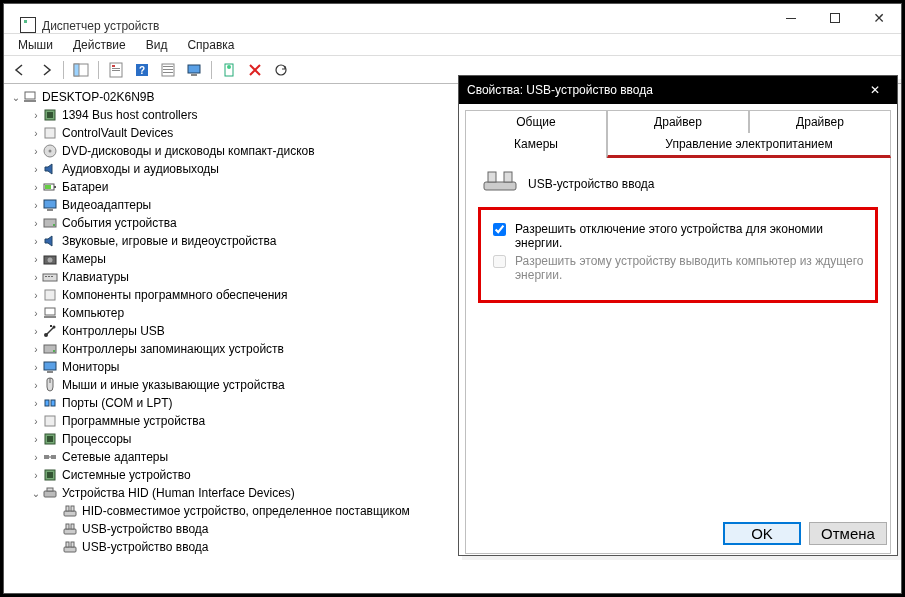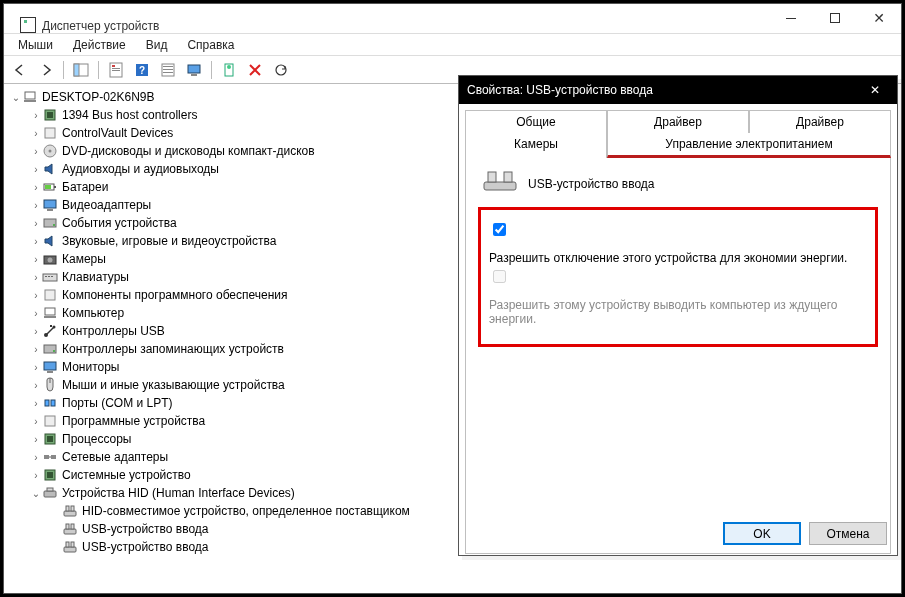--- a/index.html
+++ b/index.html
@@ -46,26 +46,26 @@
   .tabsrow.secondary .tab{border-top:none;}
   .tabsrow .tab.inactive{background:#fff;}
   .tabsrow .tab.active{background:#fff;border-bottom:3px solid #b91c1c;position:relative;z-index:2;}
   .tabpanel{border:1px solid #bfbfbf;border-top:none;margin:0 0px;height:396px;padding:10px 12px;font-size:12px;position:relative;}
   .tabwrap{padding:6px 6px 6px 6px;}
 
   .dev-header{display:flex;align-items:center;gap:10px;margin:2px 0 10px 4px;}
   .dev-header .devimg svg{width:36px;height:24px;}
 
   .highlight{border:3px solid #e00000;padding:8px 8px 14px 8px;margin-top:2px;}
-  .chkrow{display:flex;align-items:flex-start;gap:12px;margin:4px 0;font-size:12px;flex-direction:column;}
+  .chkrow{display:flex;align-items:flex-start;gap:6px;margin:4px 0;font-size:12px;}
   .chkrow input{margin-top:1px;}
   .chkrow.disabled{color:#8a8a8a;}
 
   .modal-buttons{position:absolute;right:10px;bottom:10px;display:flex;gap:8px;}
-  .wbtn{min-width:78px;height:23px;font-size:12px;border:1px solid #adadad;background:#e1e1e1;display:flex;align-items:center;justify-content:center;}
+  .wbtn{min-width:78px;height:23px;font-size:15px;border:1px solid #adadad;background:#e1e1e1;display:flex;align-items:center;justify-content:center;}
   .wbtn.default{border:2px solid #0078d7;background:#e5f1fb;}
 </style>
 </head>
 <body>
 
 <svg width="0" height="0" style="position:absolute">
   <defs>
     <g id="i-arrow-left">
         <path d="M10 3 L4 8 L10 13" stroke="#333" fill="none" stroke-width="1.5"></path>
       </g>

